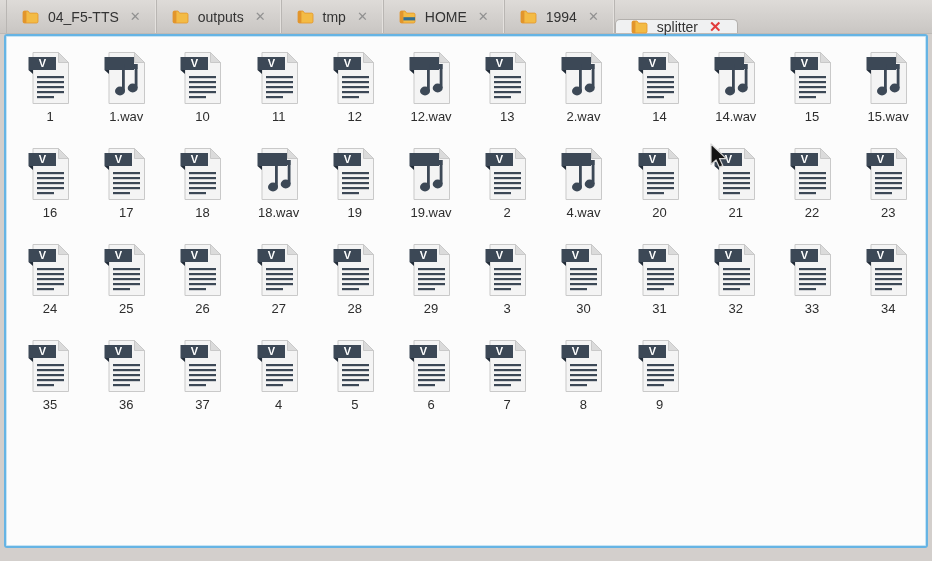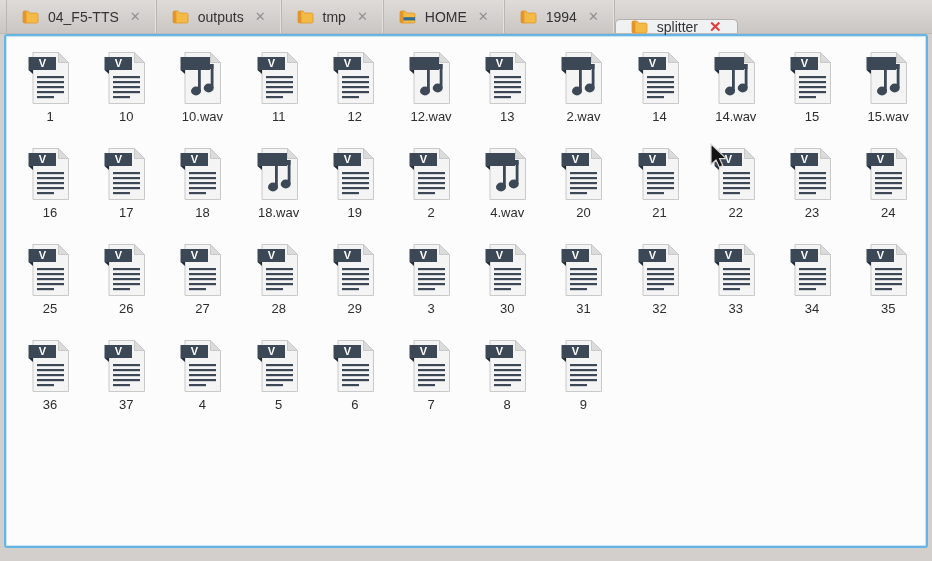--- a/index.html
+++ b/index.html
@@ -149,47 +149,47 @@
       <rect x="11" y="46" width="17" height="2.2"></rect>
     </g>
   </svg>
           <div class="file-label">1</div>
         </div>
         <div class="file">
           <svg class="file-icon" width="48" height="56" viewBox="0 0 48 56">
     <path d="M7 2.5 H32.5 L42.5 12.5 V53.5 H7 Z" fill="#f4f4f4" stroke="#c9c9c9"></path>
     <path d="M32.5 2.5 L42.5 12.5 H32.5 Z" fill="#dbdbdb" stroke="#c9c9c9" stroke-linejoin="round"></path>
     <path d="M2.5 20 L7 24 L7 20 Z" fill="#222c38"></path>
-    <rect x="2.5" y="7" width="27.5" height="13" fill="#3c4856"></rect>
-    <text x="16.5" y="17.3" font-size="11" font-weight="bold" fill="#ffffff" text-anchor="middle" font-family="Liberation Sans, sans-serif">V</text>
-    <g fill="#3c4856">
-      <rect x="11" y="26" width="27" height="2.2"></rect>
-      <rect x="11" y="31" width="27" height="2.2"></rect>
-      <rect x="11" y="36" width="27" height="2.2"></rect>
-      <rect x="11" y="41" width="27" height="2.2"></rect>
-      <rect x="11" y="46" width="17" height="2.2"></rect>
-    </g>
-  </svg>
-          <div class="file-label">10</div>
-        </div>
-        <div class="file">
-          <svg class="file-icon" width="48" height="56" viewBox="0 0 48 56">
-    <path d="M7 2.5 H32.5 L42.5 12.5 V53.5 H7 Z" fill="#f4f4f4" stroke="#c9c9c9"></path>
-    <path d="M32.5 2.5 L42.5 12.5 H32.5 Z" fill="#dbdbdb" stroke="#c9c9c9" stroke-linejoin="round"></path>
-    <path d="M2.5 20 L7 24 L7 20 Z" fill="#222c38"></path>
     <rect x="2.5" y="7" width="29.5" height="13" fill="#3c4856"></rect>
     <g fill="#3c4856">
       <rect x="20" y="14" width="15.5" height="5"></rect>
       <rect x="20" y="14" width="2.8" height="27"></rect>
       <rect x="32.7" y="14" width="2.8" height="24"></rect>
       <ellipse cx="18" cy="41" rx="5" ry="4.4"></ellipse>
       <ellipse cx="30.7" cy="38" rx="5" ry="4.4"></ellipse>
     </g>
   </svg>
-          <div class="file-label">10.wav</div>
+          <div class="file-label">1.wav</div>
+        </div>
+        <div class="file">
+          <svg class="file-icon" width="48" height="56" viewBox="0 0 48 56">
+    <path d="M7 2.5 H32.5 L42.5 12.5 V53.5 H7 Z" fill="#f4f4f4" stroke="#c9c9c9"></path>
+    <path d="M32.5 2.5 L42.5 12.5 H32.5 Z" fill="#dbdbdb" stroke="#c9c9c9" stroke-linejoin="round"></path>
+    <path d="M2.5 20 L7 24 L7 20 Z" fill="#222c38"></path>
+    <rect x="2.5" y="7" width="27.5" height="13" fill="#3c4856"></rect>
+    <text x="16.5" y="17.3" font-size="11" font-weight="bold" fill="#ffffff" text-anchor="middle" font-family="Liberation Sans, sans-serif">V</text>
+    <g fill="#3c4856">
+      <rect x="11" y="26" width="27" height="2.2"></rect>
+      <rect x="11" y="31" width="27" height="2.2"></rect>
+      <rect x="11" y="36" width="27" height="2.2"></rect>
+      <rect x="11" y="41" width="27" height="2.2"></rect>
+      <rect x="11" y="46" width="17" height="2.2"></rect>
+    </g>
+  </svg>
+          <div class="file-label">10</div>
         </div>
         <div class="file">
           <svg class="file-icon" width="48" height="56" viewBox="0 0 48 56">
     <path d="M7 2.5 H32.5 L42.5 12.5 V53.5 H7 Z" fill="#f4f4f4" stroke="#c9c9c9"></path>
     <path d="M32.5 2.5 L42.5 12.5 H32.5 Z" fill="#dbdbdb" stroke="#c9c9c9" stroke-linejoin="round"></path>
     <path d="M2.5 20 L7 24 L7 20 Z" fill="#222c38"></path>
     <rect x="2.5" y="7" width="27.5" height="13" fill="#3c4856"></rect>
     <text x="16.5" y="17.3" font-size="11" font-weight="bold" fill="#ffffff" text-anchor="middle" font-family="Liberation Sans, sans-serif">V</text>
     <g fill="#3c4856">
       <rect x="11" y="26" width="27" height="2.2"></rect>
@@ -415,46 +415,62 @@
       <rect x="11" y="46" width="17" height="2.2"></rect>
     </g>
   </svg>
           <div class="file-label">19</div>
         </div>
         <div class="file">
           <svg class="file-icon" width="48" height="56" viewBox="0 0 48 56">
     <path d="M7 2.5 H32.5 L42.5 12.5 V53.5 H7 Z" fill="#f4f4f4" stroke="#c9c9c9"></path>
     <path d="M32.5 2.5 L42.5 12.5 H32.5 Z" fill="#dbdbdb" stroke="#c9c9c9" stroke-linejoin="round"></path>
     <path d="M2.5 20 L7 24 L7 20 Z" fill="#222c38"></path>
-    <rect x="2.5" y="7" width="27.5" height="13" fill="#3c4856"></rect>
-    <text x="16.5" y="17.3" font-size="11" font-weight="bold" fill="#ffffff" text-anchor="middle" font-family="Liberation Sans, sans-serif">V</text>
-    <g fill="#3c4856">
-      <rect x="11" y="26" width="27" height="2.2"></rect>
-      <rect x="11" y="31" width="27" height="2.2"></rect>
-      <rect x="11" y="36" width="27" height="2.2"></rect>
-      <rect x="11" y="41" width="27" height="2.2"></rect>
-      <rect x="11" y="46" width="17" height="2.2"></rect>
-    </g>
-  </svg>
-          <div class="file-label">2</div>
-        </div>
-        <div class="file">
-          <svg class="file-icon" width="48" height="56" viewBox="0 0 48 56">
-    <path d="M7 2.5 H32.5 L42.5 12.5 V53.5 H7 Z" fill="#f4f4f4" stroke="#c9c9c9"></path>
-    <path d="M32.5 2.5 L42.5 12.5 H32.5 Z" fill="#dbdbdb" stroke="#c9c9c9" stroke-linejoin="round"></path>
-    <path d="M2.5 20 L7 24 L7 20 Z" fill="#222c38"></path>
     <rect x="2.5" y="7" width="29.5" height="13" fill="#3c4856"></rect>
     <g fill="#3c4856">
       <rect x="20" y="14" width="15.5" height="5"></rect>
       <rect x="20" y="14" width="2.8" height="27"></rect>
       <rect x="32.7" y="14" width="2.8" height="24"></rect>
       <ellipse cx="18" cy="41" rx="5" ry="4.4"></ellipse>
       <ellipse cx="30.7" cy="38" rx="5" ry="4.4"></ellipse>
     </g>
   </svg>
+          <div class="file-label">19.wav</div>
+        </div>
+        <div class="file">
+          <svg class="file-icon" width="48" height="56" viewBox="0 0 48 56">
+    <path d="M7 2.5 H32.5 L42.5 12.5 V53.5 H7 Z" fill="#f4f4f4" stroke="#c9c9c9"></path>
+    <path d="M32.5 2.5 L42.5 12.5 H32.5 Z" fill="#dbdbdb" stroke="#c9c9c9" stroke-linejoin="round"></path>
+    <path d="M2.5 20 L7 24 L7 20 Z" fill="#222c38"></path>
+    <rect x="2.5" y="7" width="27.5" height="13" fill="#3c4856"></rect>
+    <text x="16.5" y="17.3" font-size="11" font-weight="bold" fill="#ffffff" text-anchor="middle" font-family="Liberation Sans, sans-serif">V</text>
+    <g fill="#3c4856">
+      <rect x="11" y="26" width="27" height="2.2"></rect>
+      <rect x="11" y="31" width="27" height="2.2"></rect>
+      <rect x="11" y="36" width="27" height="2.2"></rect>
+      <rect x="11" y="41" width="27" height="2.2"></rect>
+      <rect x="11" y="46" width="17" height="2.2"></rect>
+    </g>
+  </svg>
+          <div class="file-label">2</div>
+        </div>
+        <div class="file">
+          <svg class="file-icon" width="48" height="56" viewBox="0 0 48 56">
+    <path d="M7 2.5 H32.5 L42.5 12.5 V53.5 H7 Z" fill="#f4f4f4" stroke="#c9c9c9"></path>
+    <path d="M32.5 2.5 L42.5 12.5 H32.5 Z" fill="#dbdbdb" stroke="#c9c9c9" stroke-linejoin="round"></path>
+    <path d="M2.5 20 L7 24 L7 20 Z" fill="#222c38"></path>
+    <rect x="2.5" y="7" width="29.5" height="13" fill="#3c4856"></rect>
+    <g fill="#3c4856">
+      <rect x="20" y="14" width="15.5" height="5"></rect>
+      <rect x="20" y="14" width="2.8" height="27"></rect>
+      <rect x="32.7" y="14" width="2.8" height="24"></rect>
+      <ellipse cx="18" cy="41" rx="5" ry="4.4"></ellipse>
+      <ellipse cx="30.7" cy="38" rx="5" ry="4.4"></ellipse>
+    </g>
+  </svg>
           <div class="file-label">4.wav</div>
         </div>
         <div class="file">
           <svg class="file-icon" width="48" height="56" viewBox="0 0 48 56">
     <path d="M7 2.5 H32.5 L42.5 12.5 V53.5 H7 Z" fill="#f4f4f4" stroke="#c9c9c9"></path>
     <path d="M32.5 2.5 L42.5 12.5 H32.5 Z" fill="#dbdbdb" stroke="#c9c9c9" stroke-linejoin="round"></path>
     <path d="M2.5 20 L7 24 L7 20 Z" fill="#222c38"></path>
     <rect x="2.5" y="7" width="27.5" height="13" fill="#3c4856"></rect>
     <text x="16.5" y="17.3" font-size="11" font-weight="bold" fill="#ffffff" text-anchor="middle" font-family="Liberation Sans, sans-serif">V</text>
     <g fill="#3c4856">

